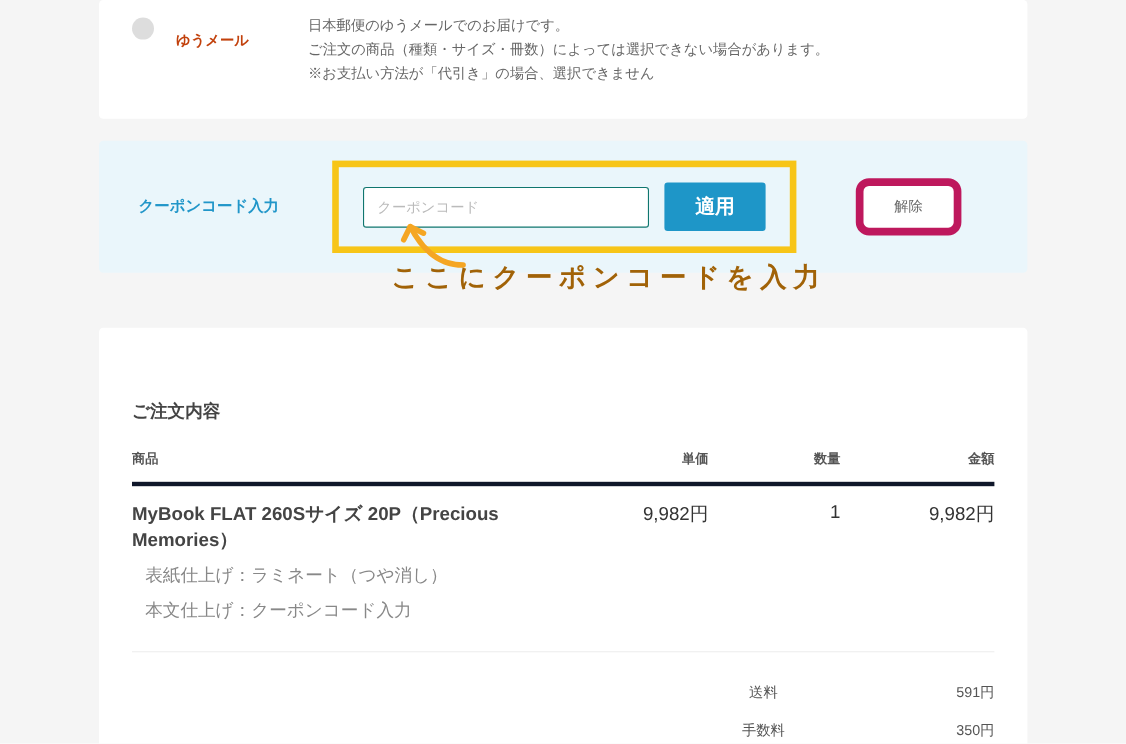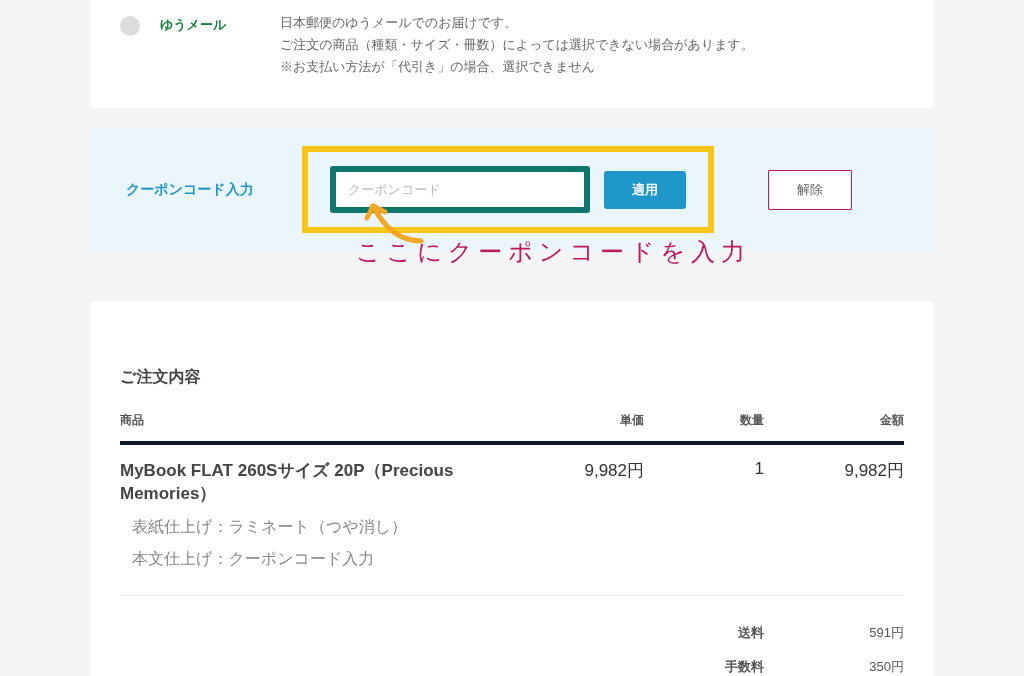--- a/index.html
+++ b/index.html
@@ -33,22 +33,22 @@
       width: 20px;
       height: 20px;
       border-radius: 50%;
       background: #ddd;
       flex-shrink: 0;
       margin-top: 8px;
     }
     .shipping-name {
       width: 100px;
       font-weight: bold;
-      color: #15803d;
-      margin-top: 8px;
+      color: #c2410c;
+      margin-top: 20px;
     }
     .shipping-desc {
       flex: 1;
       color: #666;
       line-height: 1.7;
       margin-top: 4px;
     }
     .coupon-section {
       position: relative;
       margin: 0 84px 36px 84px;
@@ -69,52 +69,52 @@
       border: 6px solid #f7c518;
       padding: 14px 22px;
       display: flex;
       align-items: center;
       gap: 14px;
       background: #eaf6fb;
     }
     .coupon-input {
       width: 260px;
       padding: 10px 12px;
-      border: 6px solid #0f766e;
+      border: 1px solid #0f766e;
       border-radius: 3px;
       font-size: 13px;
       color: #333;
     }
     .coupon-input::placeholder { color: #bbb; }
     .apply-btn {
       background: #1e96c8;
       color: #fff;
       border: none;
       padding: 10px 28px;
       border-radius: 3px;
-      font-size: 13px;
+      font-size: 18px;
       font-weight: bold;
       cursor: pointer;
     }
     .clear-btn {
       background: #fff;
-      border: 1px solid #be185d;
+      border: 7px solid #be185d;
       color: #666;
       padding: 10px 28px;
-      border-radius: 1px;
+      border-radius: 12px;
       font-size: 13px;
       cursor: pointer;
       margin-left: 18px;
     }
     .annotation {
       position: absolute;
       left: 350px;
       top: 108px;
-      color: #be185d;
-      font-weight: normal;
+      color: #a16207;
+      font-weight: bold;
       font-size: 24px;
       letter-spacing: 6px;
     }
     .arrow {
       position: absolute;
       left: 355px;
       top: 68px;
       width: 70px;
       height: 50px;
     }
@@ -159,21 +159,21 @@
       padding-top: 20px;
     }
     .summary-row {
       display: flex;
       justify-content: flex-end;
       gap: 0;
       padding: 8px 0;
       font-size: 13px;
       color: #555;
     }
-    .summary-row .label { width: 140px; text-align: right; font-weight: bold; }
+    .summary-row .label { width: 140px; text-align: center; }
     .summary-row .value { width: 140px; text-align: right; }
     .summary-divider {
       border-top: 1px solid #eee;
       margin: 14px 0 10px 0;
     }
   </style>
 </head>
 <body>
 
 <div class="container">

